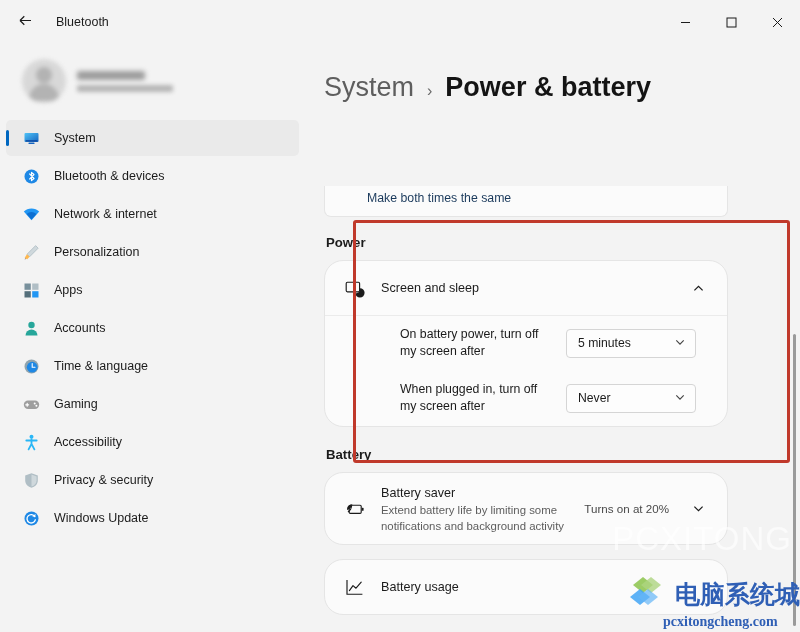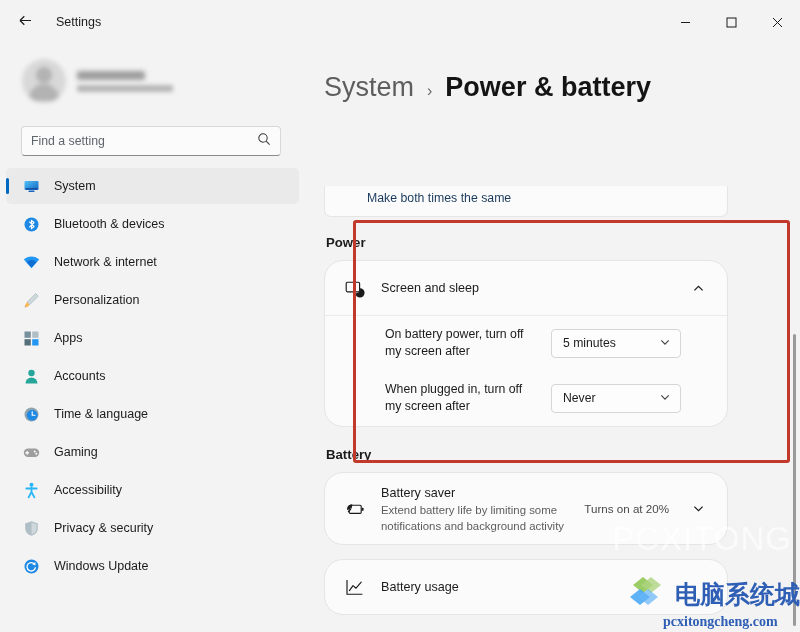--- a/index.html
+++ b/index.html
@@ -232,21 +232,21 @@
   }
 
   .row {
     display: flex;
     align-items: center;
     min-height: 54px;
     padding: 10px 16px 10px 18px;
     gap: 16px;
     cursor: pointer;
   }
-  .row.sub { padding-left: 60px; min-height: 50px; cursor: default; }
+  .row.sub { padding-left: 60px; min-height: 50px; cursor: default; justify-content: center; }
   .row-divider { border-top: 1px solid #ebebeb; }
   .row-icon {
     width: 22px; height: 22px;
     flex: 0 0 22px;
     display: flex; align-items: center; justify-content: center;
   }
   .row-main { flex: 1 1 auto; min-width: 0; }
   .row-title { font-size: 12.6px; color: #1b1b1b; }
   .row-desc {
     font-size: 11.4px;
@@ -360,21 +360,21 @@
 <div class="window">
 
   <div class="titlebar">
     <div class="back-btn">
       <span>
         <svg width="17" height="17" viewBox="0 0 17 17" fill="none" stroke="#1b1b1b" stroke-width="1.2">
           <path d="M3 8.5 H14 M3 8.5 L7.3 4.3 M3 8.5 L7.3 12.7"></path>
         </svg>
       </span>
     </div>
-    <div class="app-title">Settings</div>
+    <div class="app-title">Bluetooth</div>
     <div class="win-controls">
       <div class="win-btn">
         <svg width="11" height="11" viewBox="0 0 11 11" stroke="#1b1b1b" stroke-width="1">
             <path d="M1 5.5 H10"></path>
           </svg>
       </div>
       <div class="win-btn">
         <svg width="11" height="11" viewBox="0 0 11 11" fill="none" stroke="#1b1b1b" stroke-width="1">
             <rect x="1" y="1" width="9" height="9"></rect>
           </svg>
@@ -392,29 +392,20 @@
     <div class="sidebar">
 
       <div class="profile">
         <div class="avatar"></div>
         <div class="profile-text">
           <div class="profile-name"></div>
           <div class="profile-sub"></div>
         </div>
       </div>
 
-      <div class="search-wrap">
-        <input class="search-input" type="text" placeholder="Find a setting" style="">
-        <span>
-          <svg width="14" height="14" viewBox="0 0 14 14" fill="none" stroke="#3a3a3a" stroke-width="1.05">
-            <circle cx="6" cy="6" r="4.2"></circle>
-              <path d="M9.2 9.2 L12.6 12.6"></path>
-          </svg>
-        </span>
-      </div>
 
       <div class="navlist">
 
         <div class="navitem selected">
           <span class="navicon">
             <svg width="17" height="17" viewBox="0 0 17 17">
               <defs>
                   <linearGradient id="gMon" x1="0" y1="0" x2="1" y2="1">
                 <stop offset="0" stop-color="#4fc3f7"></stop>
                     <stop offset="1" stop-color="#1565c0"></stop>

